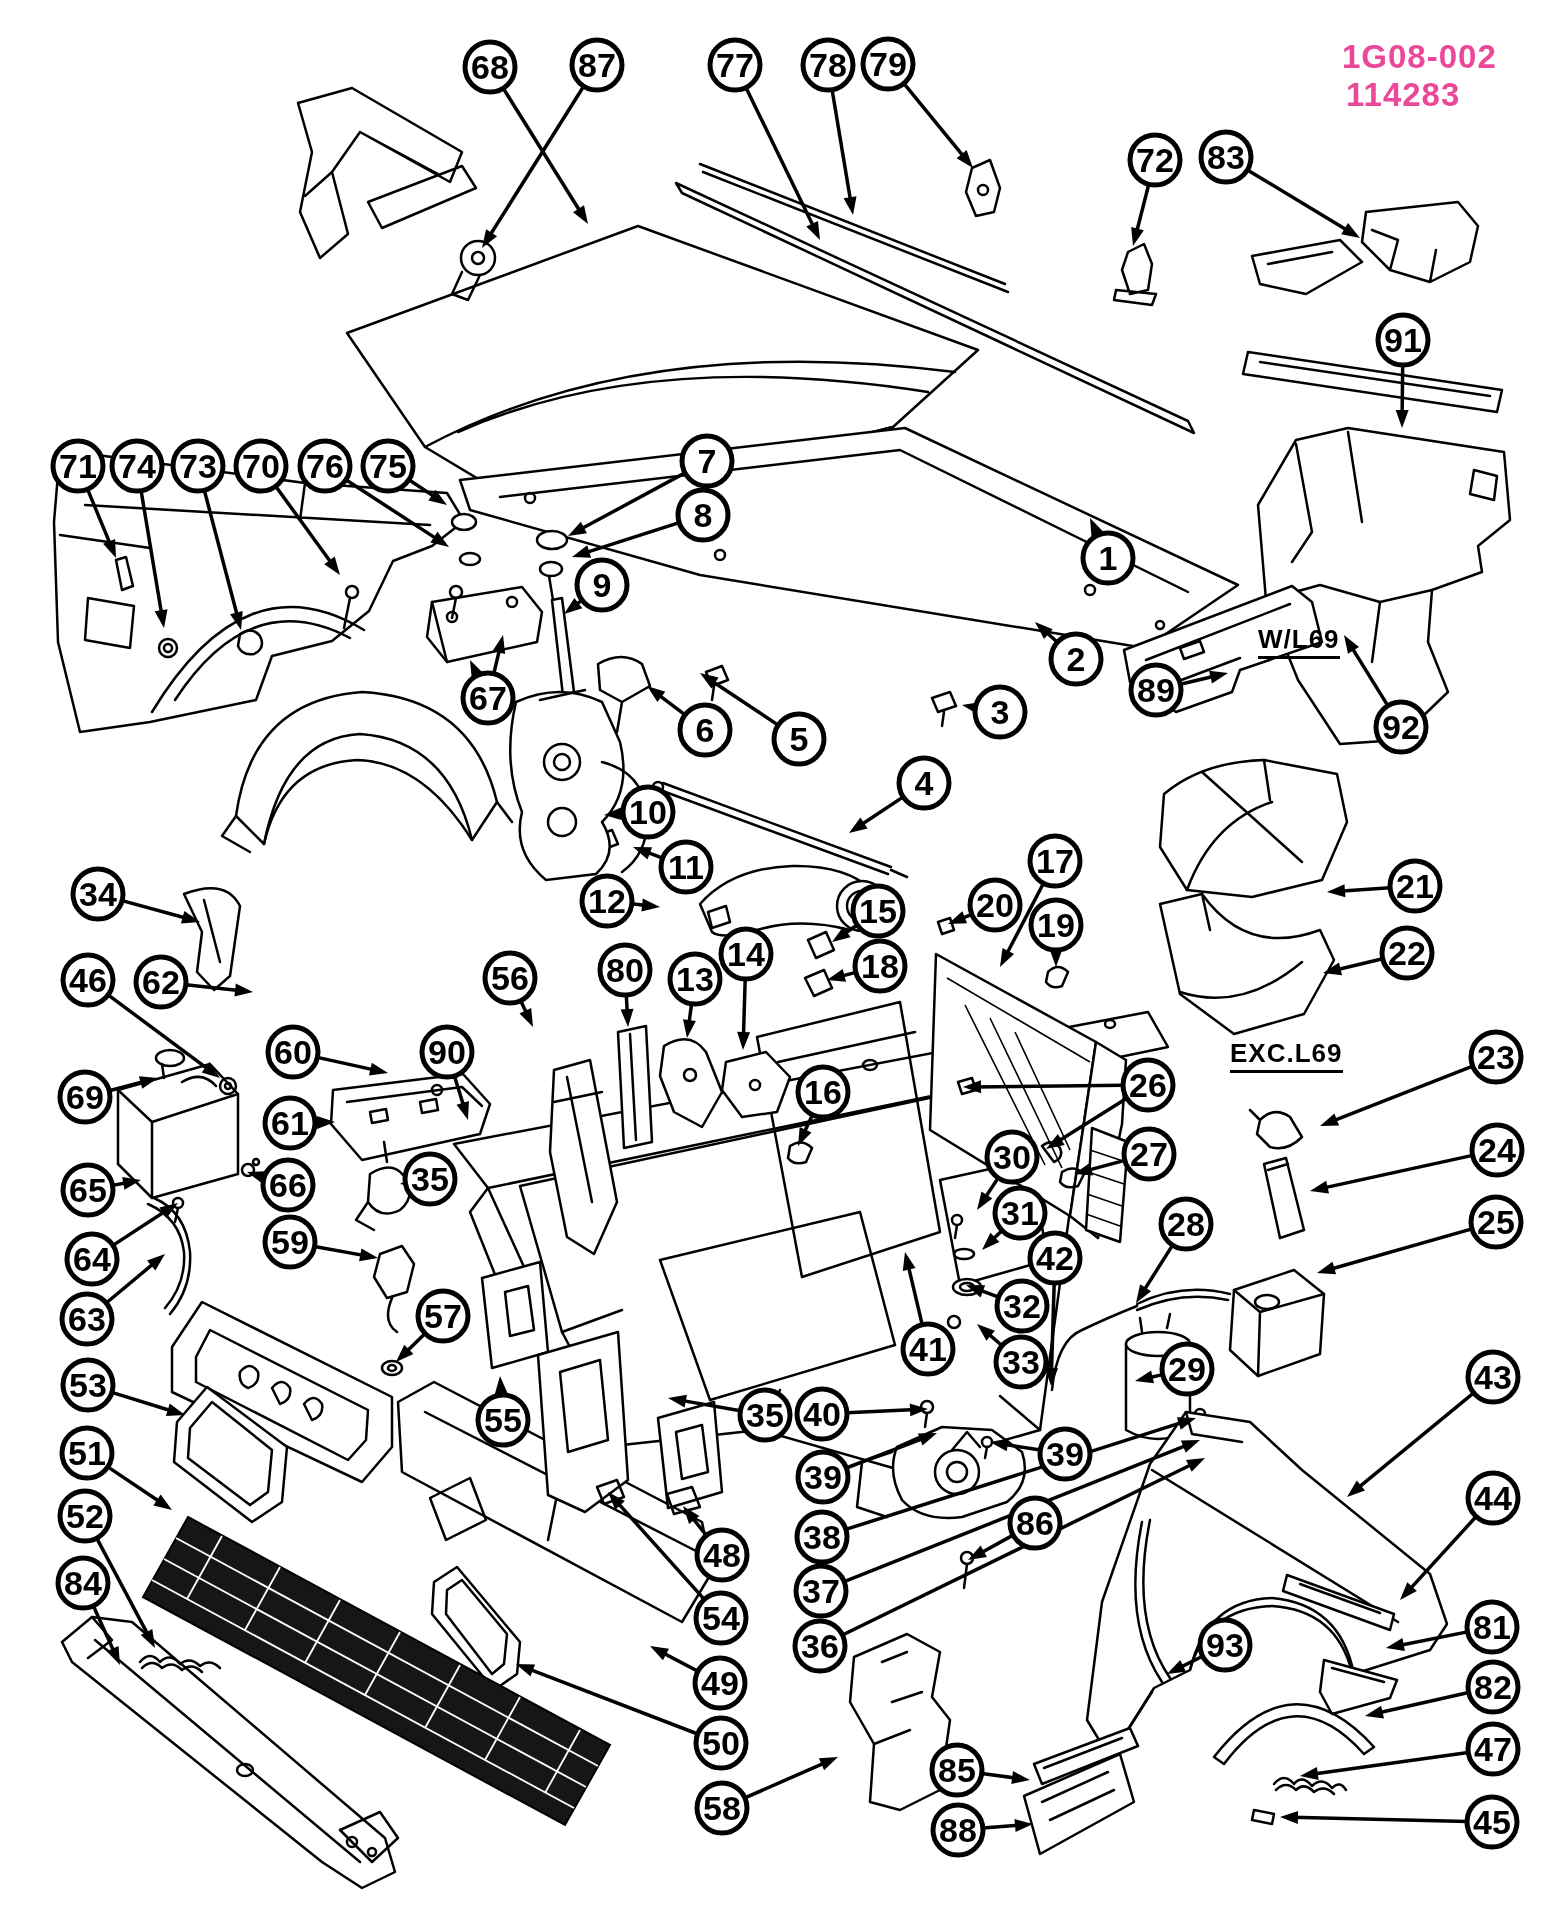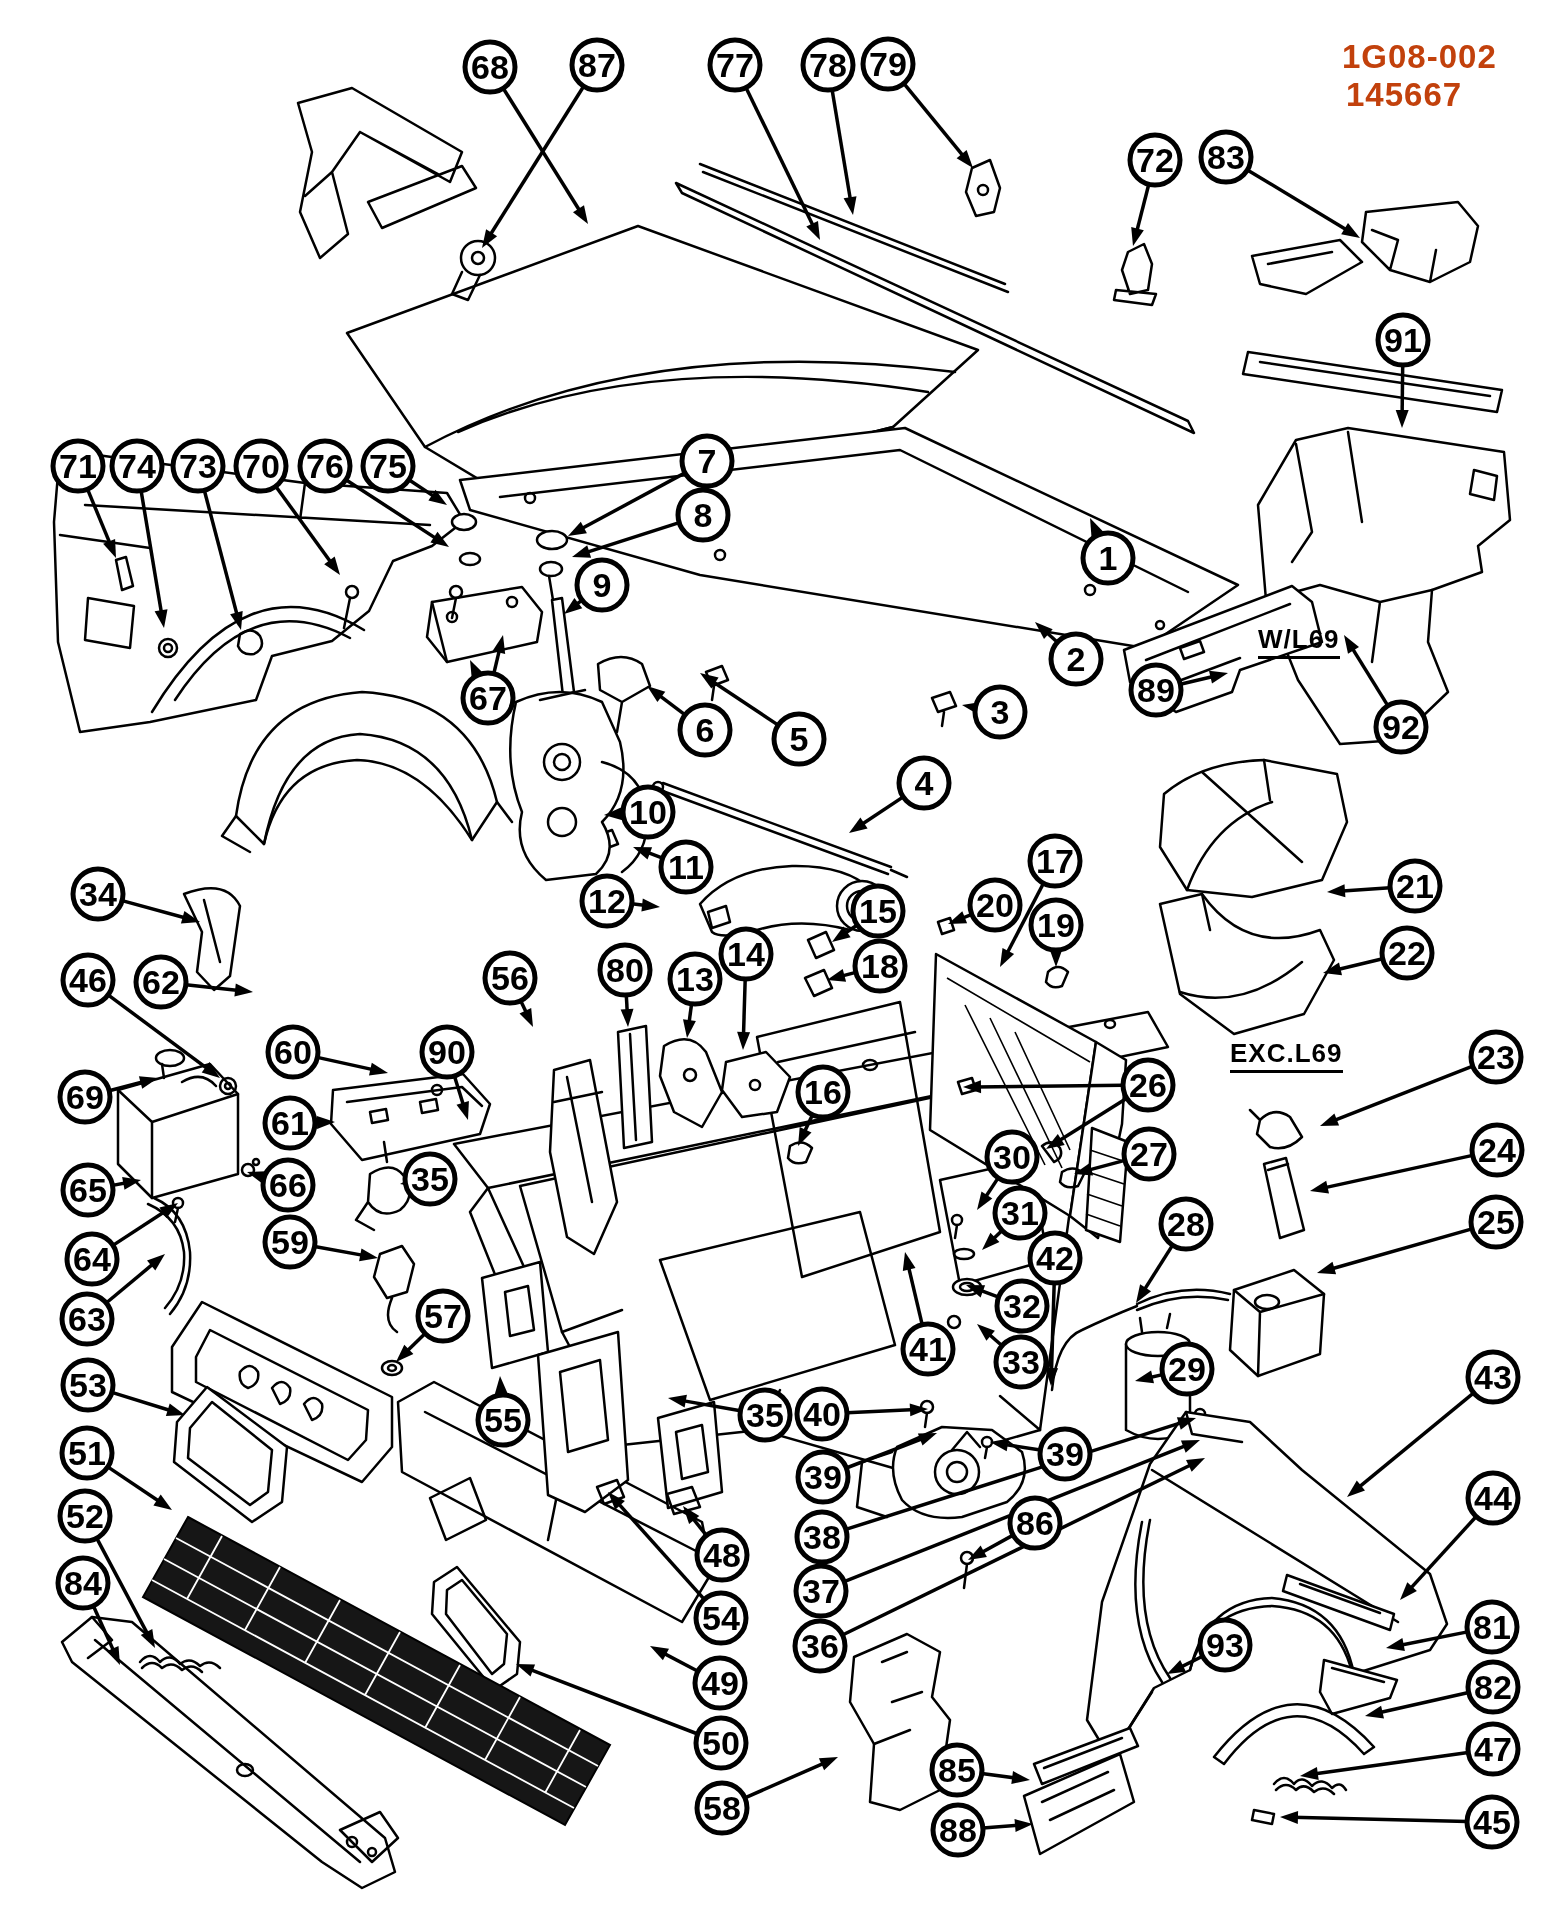--- a/index.html
+++ b/index.html
@@ -4,21 +4,21 @@
 <style>
   html,body{margin:0;padding:0;background:#e8e8e8;}
   #page{position:relative;width:1544px;height:1920px;background:#ffffff;overflow:hidden;
         font-family:"Liberation Sans",sans-serif;}
   #diagram-svg{position:absolute;left:0;top:0;}
   .art{fill:none;stroke:#000;stroke-width:2.5;stroke-linejoin:round;stroke-linecap:round;}
   .artw{fill:#fff;stroke:#000;stroke-width:2.5;stroke-linejoin:round;stroke-linecap:round;}
   .thin{fill:none;stroke:#000;stroke-width:1.6;}
   .mesh{fill:#161616;stroke:#000;stroke-width:2;}
   .meshline{fill:none;stroke:#fff;stroke-width:1.8;}
-  .code{position:absolute;font-weight:bold;font-size:33px;letter-spacing:1px;color:#c2410c;white-space:nowrap;}
+  .code{position:absolute;font-weight:bold;font-size:33px;letter-spacing:1px;color:#ec4899;white-space:nowrap;}
   #drawing-number{left:1342px;top:38px;}
   #date-code{left:1346px;top:76px;}
   .note{position:absolute;font-weight:bold;font-size:26px;letter-spacing:1px;color:#000;
         border-bottom:3px solid #000;padding-bottom:1px;white-space:nowrap;}
 </style>
 </head>
 <body>
 
 <div id="page">
 
@@ -781,16 +781,16 @@
           <text x="1401" y="738.9" text-anchor="middle" font-family="&quot;Liberation Sans&quot;, sans-serif" font-size="34" font-weight="bold" fill="#000">92</text>
         </g>
         <g>
           <circle cx="1225" cy="1645" r="25" fill="#fff" stroke="#000" stroke-width="5"></circle>
           <text x="1225" y="1656.9" text-anchor="middle" font-family="&quot;Liberation Sans&quot;, sans-serif" font-size="34" font-weight="bold" fill="#000">93</text>
         </g>
       </g>
   </svg>
 
   <div class="code" id="drawing-number">1G08-002</div>
-  <div class="code" id="date-code">145667</div>
+  <div class="code" id="date-code">114283</div>
   <div class="note" id="note-wl69" style="left: 1258px; top: 624px;">W/L69</div>
   <div class="note" id="note-excl69" style="left: 1230px; top: 1038px; text-align: right;">EXC.L69</div>
 </div>
 
 </body></html>

